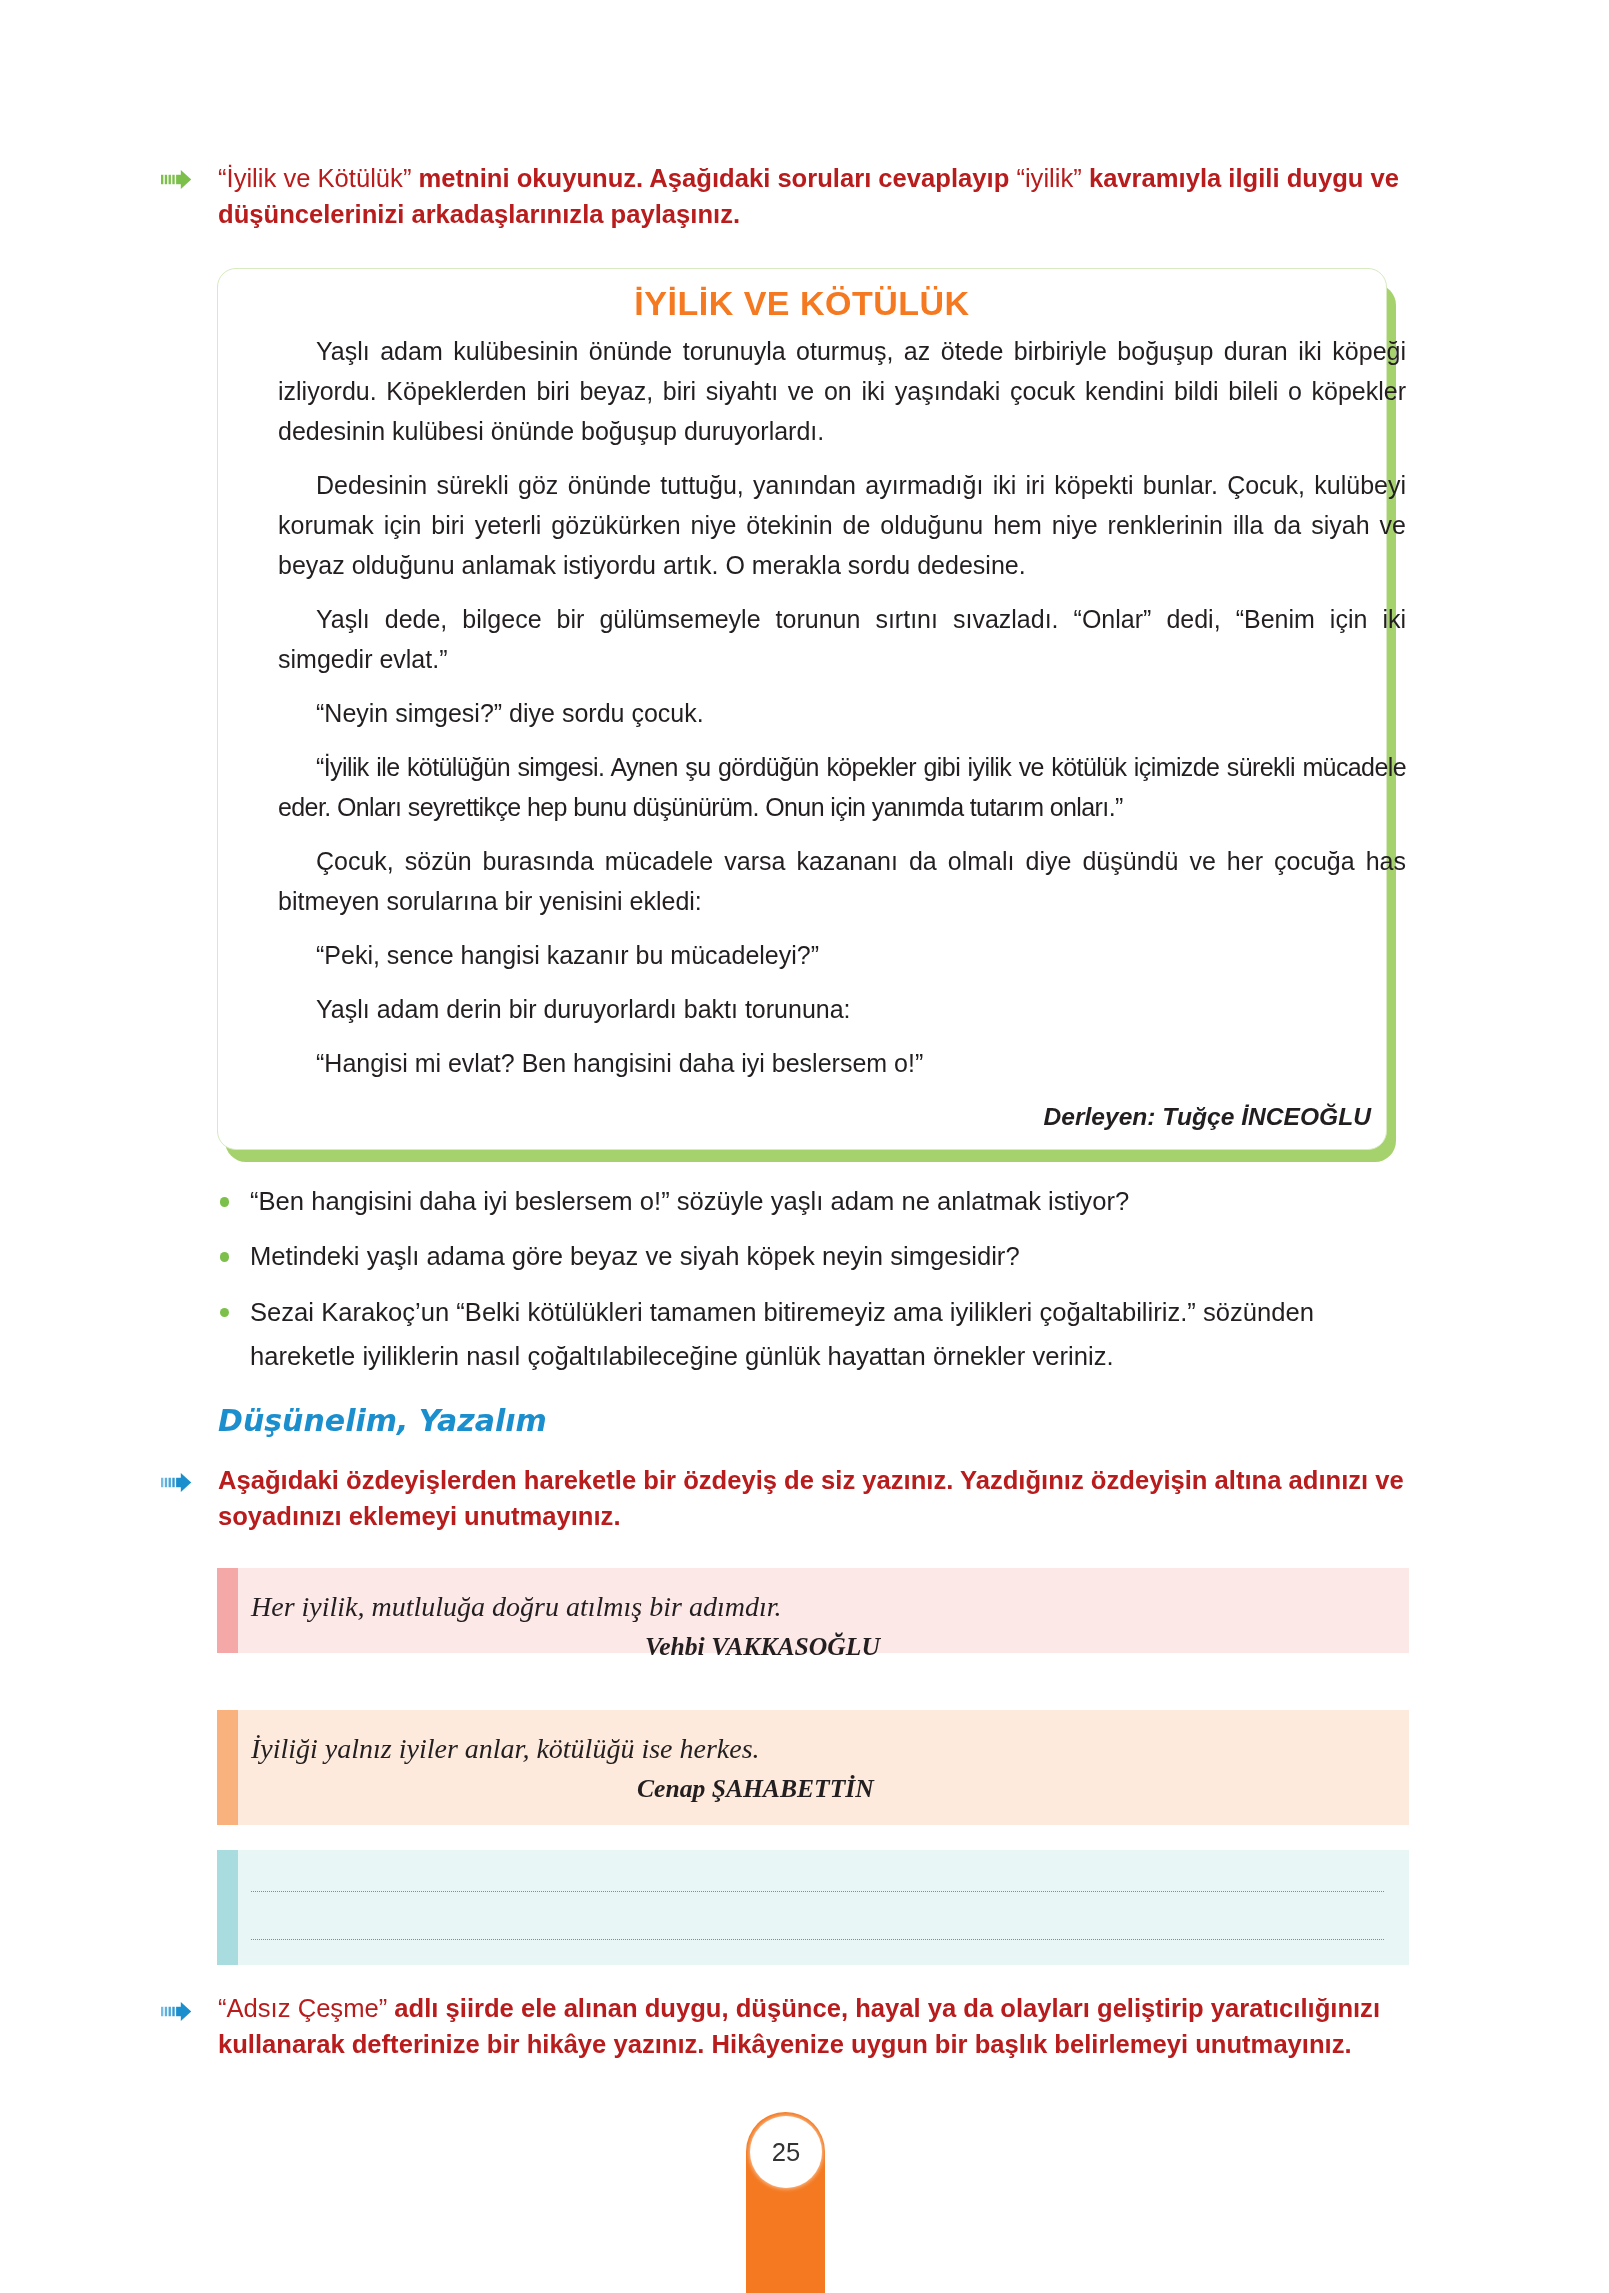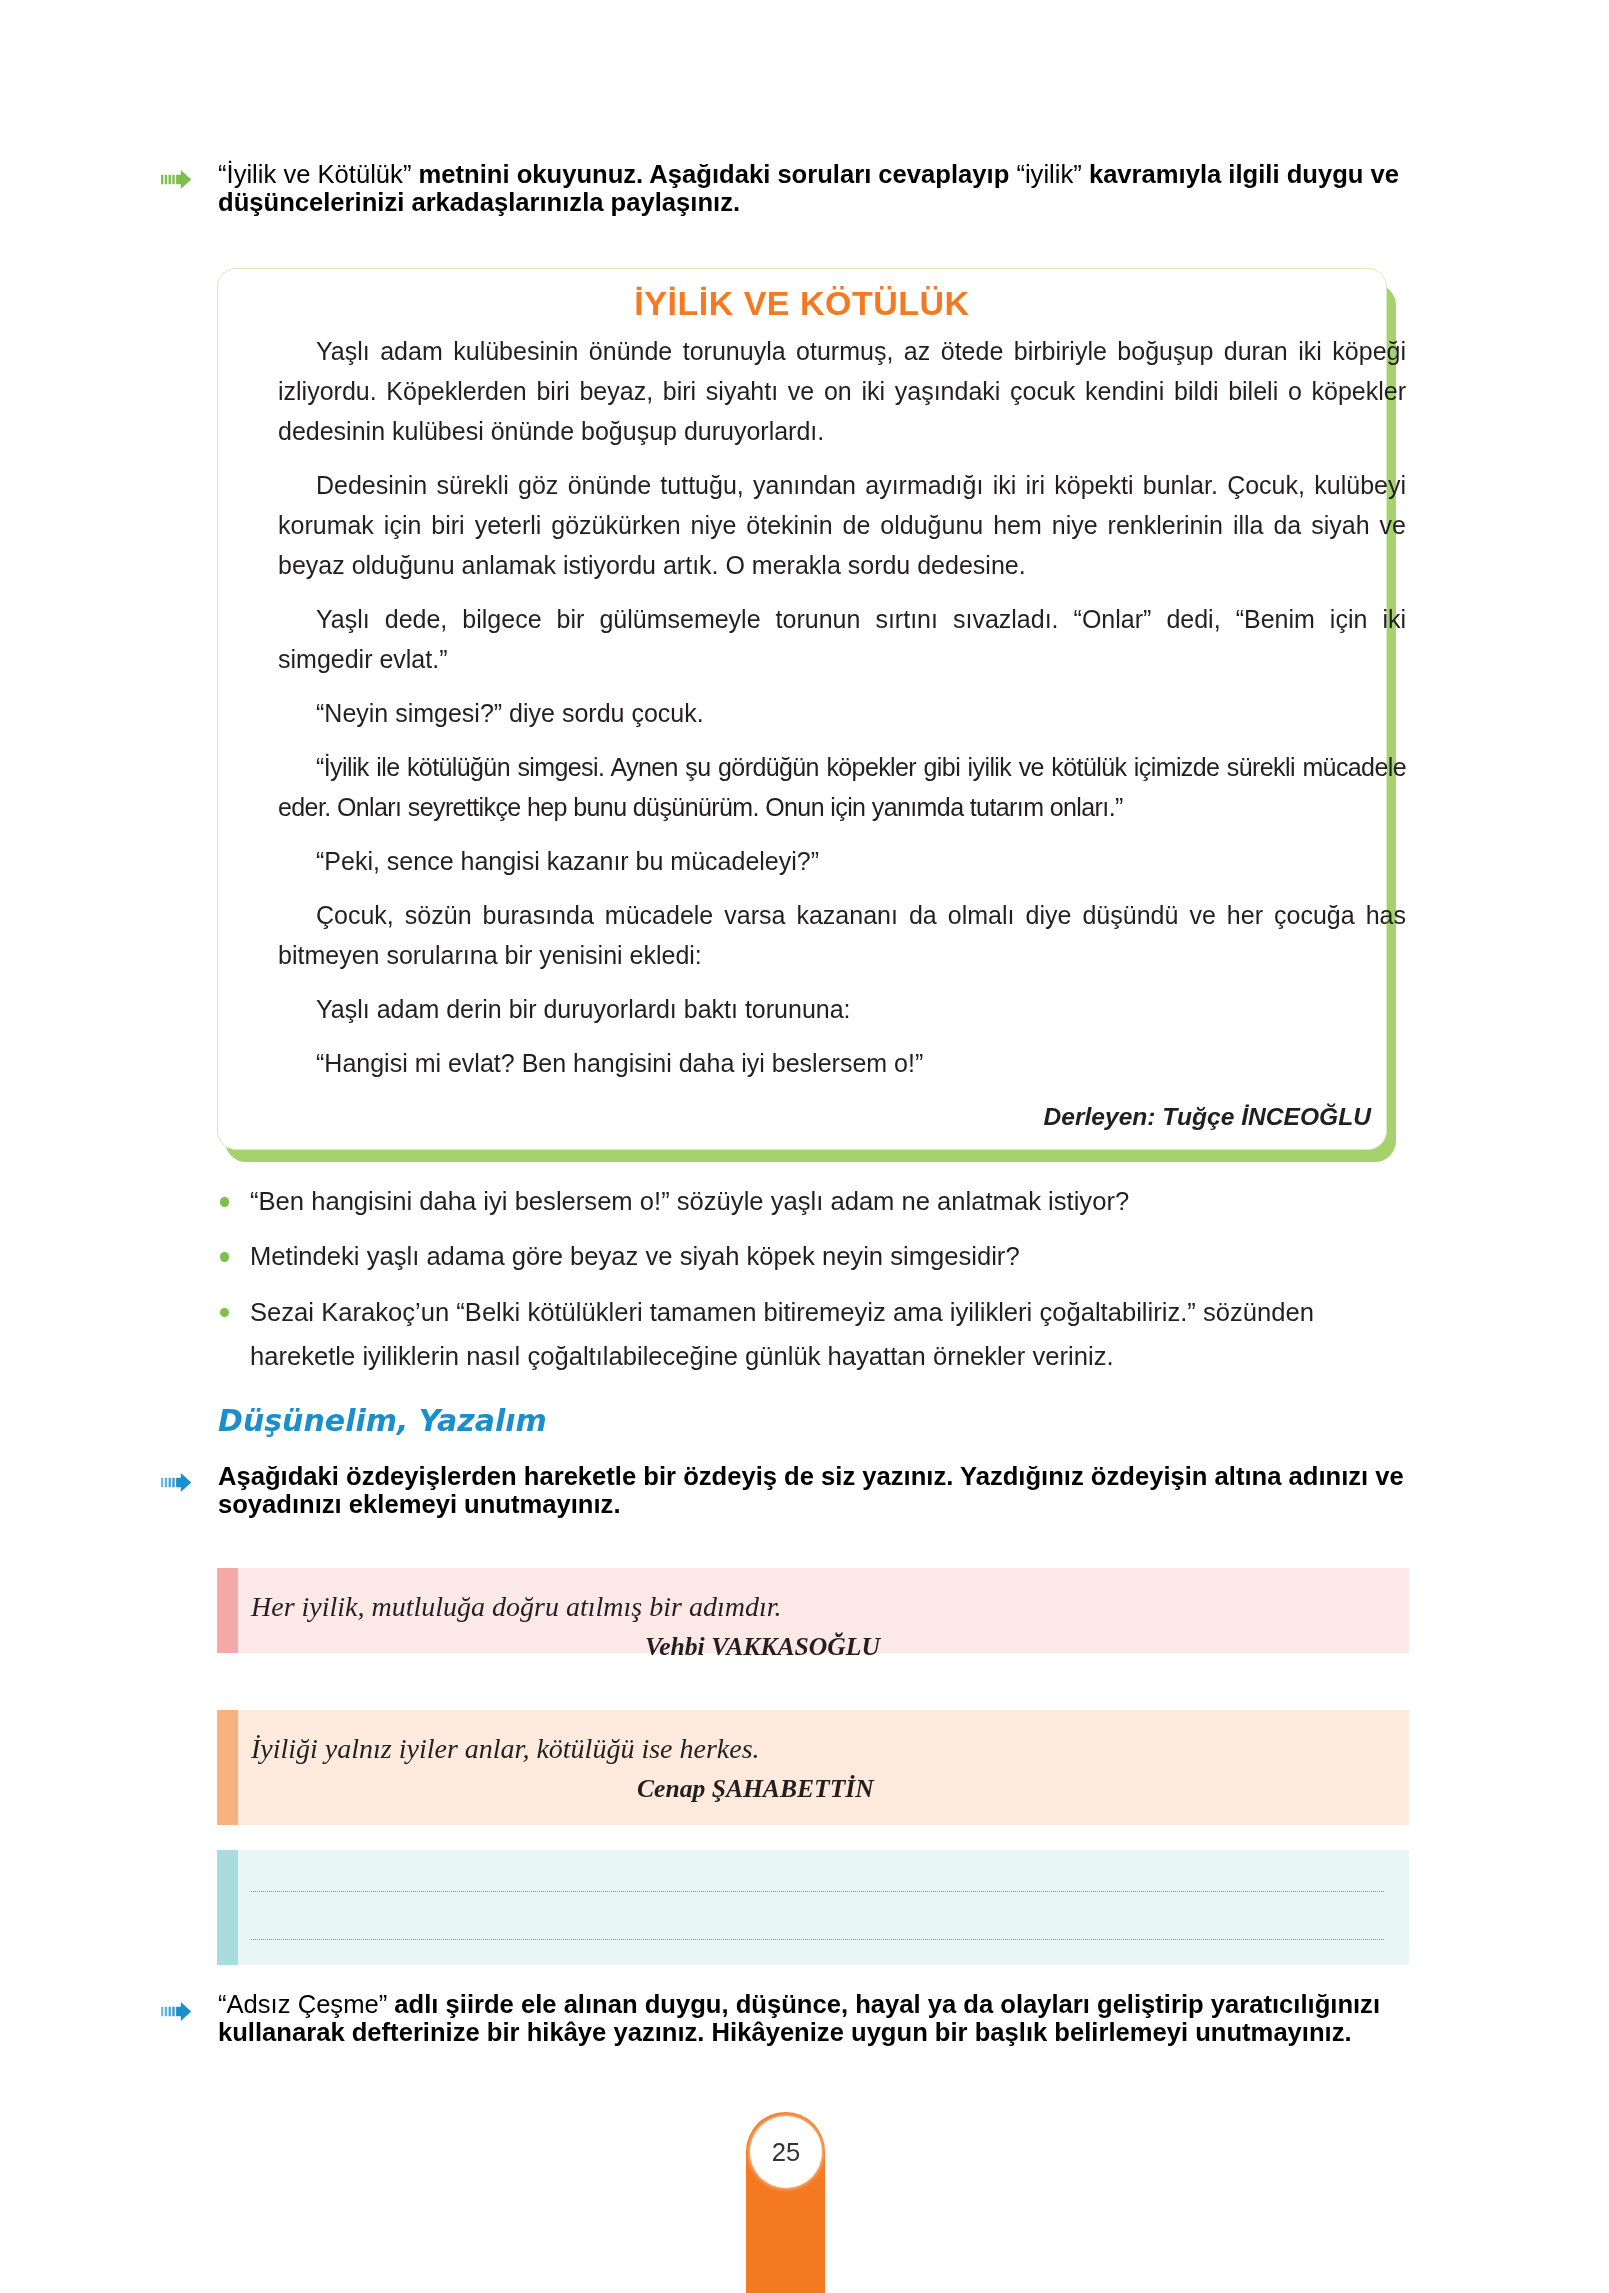--- a/index.html
+++ b/index.html
@@ -2,21 +2,21 @@
 <html style="font-size:15px"><head>
   <meta charset="utf-8">
   <style>
     html, body { margin: 0; padding: 0; background: #ffffff; }
     body {
       width: 1610px; height: 2294px; position: relative; overflow: hidden;
       font-family: "Liberation Sans", sans-serif; color: #231f20;
     }
     .instruction {
       position: absolute; left: 218px; width: 1191px;
-      font-size: 25.6px; line-height: 28px; color: #000000;
+      font-size: 25.6px; line-height: 36px; color: #b91c1c;
     }
     .instruction .normal { font-weight: normal; }
     .instruction .bold { font-weight: bold; }
     .arrow {
       position: absolute; left: 161px; width: 34px; height: 19px;
     }
     .story-shadow {
       position: absolute; left: 225px; top: 284px; width: 1171px; height: 878px;
       background: #a6d26e; border-radius: 21px;
     }
@@ -101,22 +101,22 @@
 
 <div class="story-shadow"></div>
 <div class="story-box"></div>
 <div class="story-title">İYİLİK VE KÖTÜLÜK</div>
 <div class="story-body">
   <p>Yaşlı adam kulübesinin önünde torunuyla oturmuş, az ötede birbiriyle boğuşup duran iki köpeği izliyordu. Köpeklerden biri beyaz, biri siyahtı ve on iki yaşındaki çocuk kendini bildi bileli o köpekler dedesinin kulübesi önünde boğuşup duruyorlardı.</p>
   <p>Dedesinin sürekli göz önünde tuttuğu, yanından ayırmadığı iki iri köpekti bunlar. Çocuk, kulübeyi korumak için biri yeterli gözükürken niye ötekinin de olduğunu hem niye renklerinin illa da siyah ve beyaz olduğunu anlamak istiyordu artık. O merakla sordu dedesine.</p>
   <p>Yaşlı dede, bilgece bir gülümsemeyle torunun sırtını sıvazladı. “Onlar” dedi, “Benim için iki simgedir evlat.”</p>
   <p>“Neyin simgesi?” diye sordu çocuk.</p>
   <p class="condensed">“İyilik ile kötülüğün simgesi. Aynen şu gördüğün köpekler gibi iyilik ve kötülük içimizde sürekli mücadele eder. Onları seyrettikçe hep bunu düşünürüm. Onun için yanımda tutarım onları.”</p>
+  <p>Çocuk, sözün burasında mücadele varsa kazananı da olmalı diye düşündü ve her çocuğa has bitmeyen sorularına bir yenisini ekledi:</p>
   <p>“Peki, sence hangisi kazanır bu mücadeleyi?”</p>
-  <p>Çocuk, sözün burasında mücadele varsa kazananı da olmalı diye düşündü ve her çocuğa has bitmeyen sorularına bir yenisini ekledi:</p>
   <p>Yaşlı adam derin bir duruyorlardı baktı torununa:</p>
   <p>“Hangisi mi evlat? Ben hangisini daha iyi beslersem o!”</p>
 </div>
 <div class="credit">Derleyen: Tuğçe İNCEOĞLU</div>
 
 <ul class="questions">
   <li><span class="dot"></span><span>“Ben hangisini daha iyi beslersem o!” sözüyle yaşlı adam ne anlatmak istiyor?</span></li>
   <li><span class="dot"></span><span>Metindeki yaşlı adama göre beyaz ve siyah köpek neyin simgesidir?</span></li>
   <li><span class="dot"></span><span>Sezai Karakoç’un “Belki kötülükleri tamamen bitiremeyiz ama iyilikleri çoğaltabiliriz.” sözünden hareketle iyiliklerin nasıl çoğaltılabileceğine günlük hayattan örnekler veriniz.</span></li>
 </ul>

